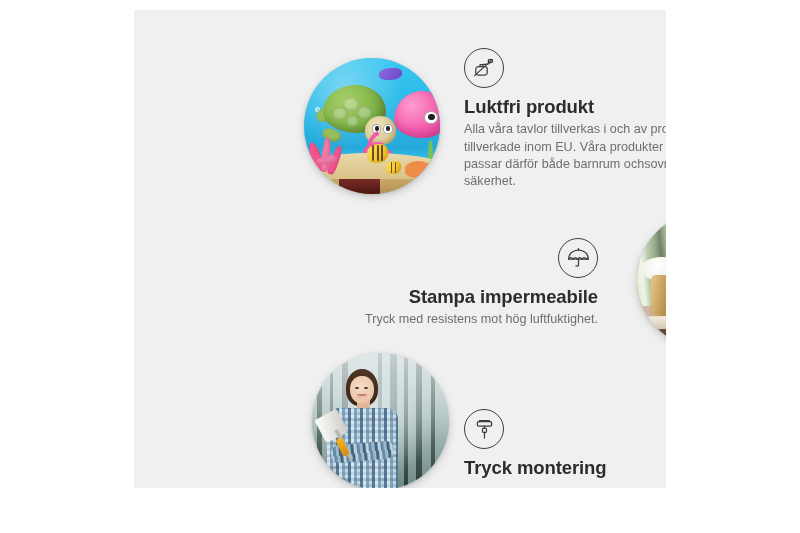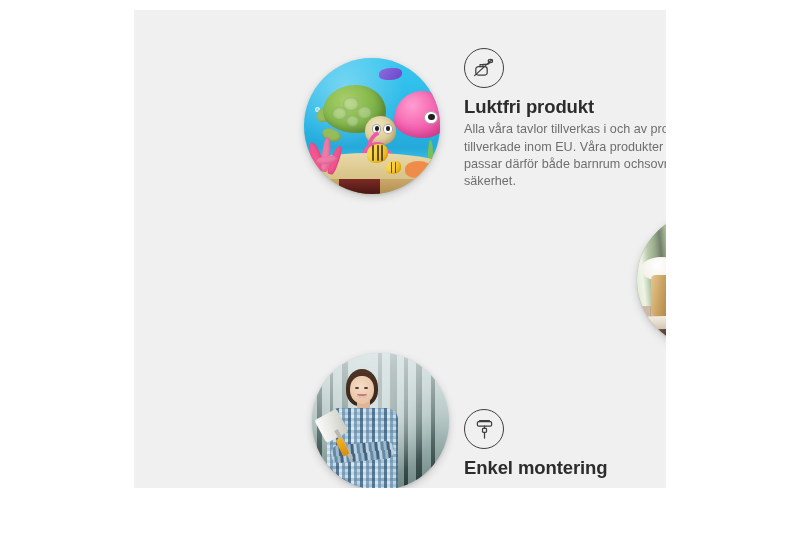--- a/index.html
+++ b/index.html
@@ -547,28 +547,45 @@
           <path d="M12.0 9.3 h3.0"></path>
           <path d="M15.0 9.3 c2.2 0 3.6 -1.1 3.6 -2.4"></path>
           <ellipse cx="19.4" cy="6.0" rx="2.1" ry="1.6"></ellipse>
           <path d="M3.6 20.6 L21.0 4.6"></path>
         </svg>
       </div>
       <div class="feat-title">Luktfri produkt</div>
       <div class="feat-body">Alla våra tavlor tillverkas i och av produkter som är tillverkade inom EU. Våra produkter är luktfria och passar därför både barnrum ochsovrum. 100% säkerhet.</div>
     </div>
 
+    <div class="feature" id="feature-waterproof">
+      <div class="feat-icon">
+        <svg width="25" height="25" viewBox="0 0 25 25" fill="none" stroke="#3f3f3f" stroke-width="1.25" stroke-linecap="round" stroke-linejoin="round">
+          <path d="M2.6 13.2 C2.6 7.7 7.0 4.0 12.5 4.0 C18.0 4.0 22.4 7.7 22.4 13.2 Z"></path>
+          <path d="M2.6 13.2 C4.2 11.1 5.6 11.1 7.1 13.2"></path>
+          <path d="M7.1 13.2 C8.6 11.1 10.0 11.1 11.5 13.2"></path>
+          <path d="M11.5 13.2 C13.0 11.1 14.4 11.1 15.9 13.2"></path>
+          <path d="M15.9 13.2 C17.4 11.1 18.8 11.1 20.3 13.2"></path>
+          <path d="M20.3 13.2 C21.2 12.0 21.8 11.8 22.4 13.2"></path>
+          <path d="M12.5 13.2 v6.0"></path>
+          <path d="M12.5 19.2 a2.0 2.0 0 0 1 -2.6 0.6"></path>
+          <path d="M12.5 4.0 v-1.4"></path>
+        </svg>
+      </div>
+      <div class="feat-title">Stampa impermeabile</div>
+      <div class="feat-body">Tryck med resistens mot hög luftfuktighet.</div>
+    </div>
 
     <div class="feature" id="feature-assembly">
       <div class="feat-icon">
         <svg width="25" height="25" viewBox="0 0 25 25" fill="none" stroke="#3f3f3f" stroke-width="1.25" stroke-linecap="round" stroke-linejoin="round">
           <rect x="5.4" y="4.6" width="14.2" height="4.6" rx="1.2"></rect>
           <path d="M7.6 4.6 v-1.0 h9.8 v1.0"></path>
           <path d="M12.5 9.2 v2.2"></path>
           <rect x="10.5" y="11.4" width="4.0" height="4.0" rx="0.8"></rect>
           <path d="M12.5 15.4 v5.6"></path>
         </svg>
       </div>
-      <div class="feat-title">Enkel montering</div>
+      <div class="feat-title">Tryck montering</div>
     </div>
 
   </div>
 </div>
 
 </body></html>

